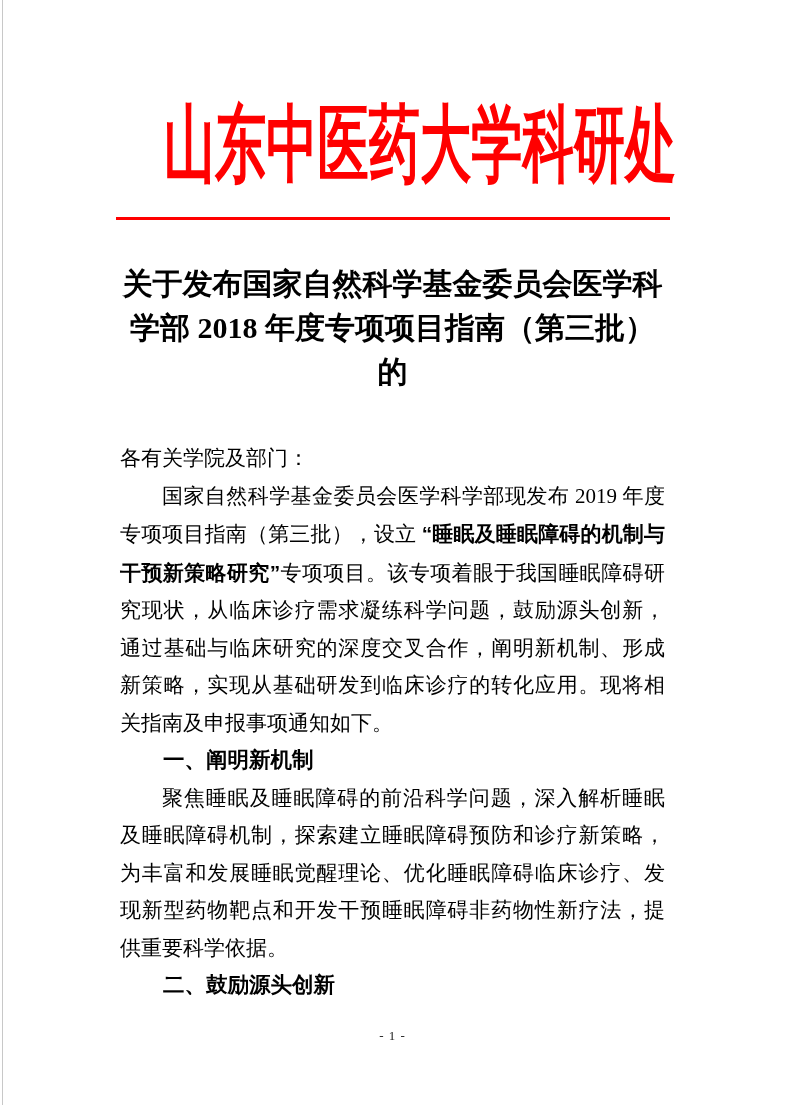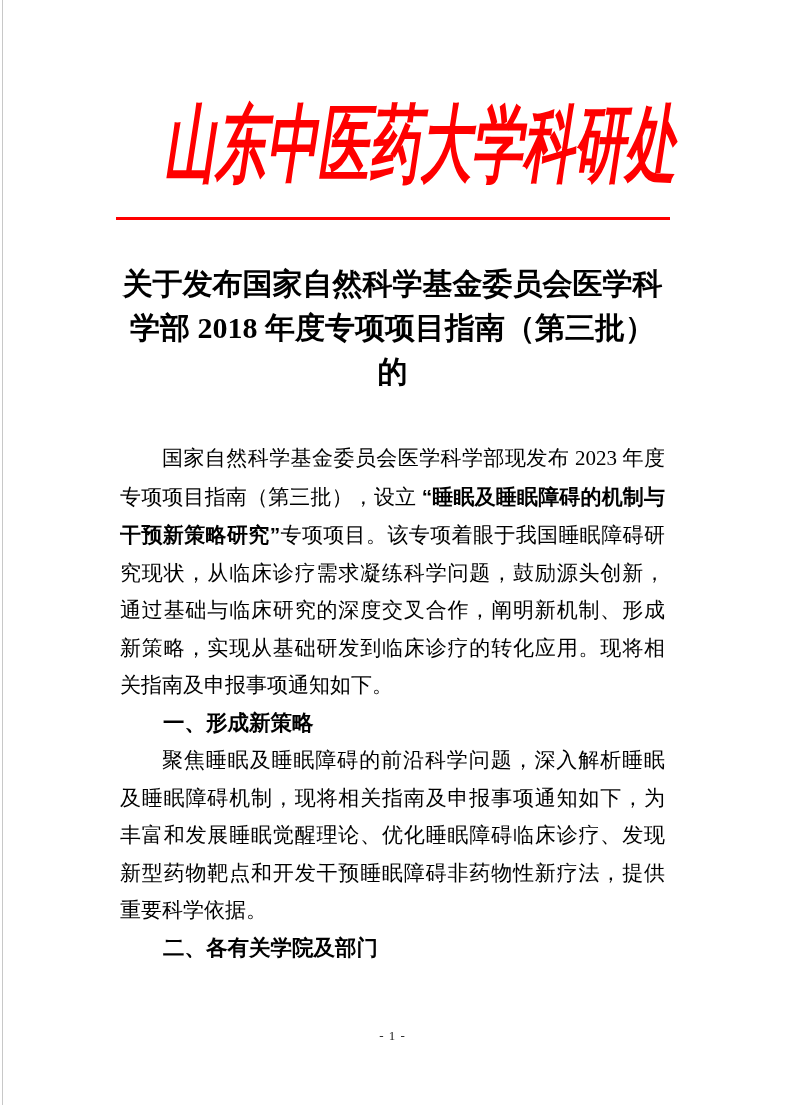--- a/index.html
+++ b/index.html
@@ -21,21 +21,20 @@
     left: 2px; top: 0;
     width: 1px; height: 100%;
     background: #c8c8c8;
   }
   
   .letterhead {
     position: absolute;
     top: 101px; left: 0;
     width: 100%;
     text-align: center;
-    font-style: italic;
   }
   .letterhead-inner {
     display: inline-block;
     font-size: 84px;
     line-height: 1.05;
     font-weight: bold;
     color: #ff0000;
     white-space: nowrap;
     transform: scaleX(0.61);
     transform-origin: 50% 50%;
@@ -97,24 +96,25 @@
   </div>
 
   <div class="divider"></div>
 
   <div class="doc-title">
     <span class="title-line">关于发布国家自然科学基金委员会医学科</span>
     <span class="title-line">学部 2018 年度专项项目指南（第三批）的</span>
   </div>
 
   <div class="body-text">
+    <p>各有关学院及部门：</p>
 
-    <p class="indent"><span>国家自然科学基金委员会医学科学部现发布 2023 年度专项项目指南（第三批），设立 </span><strong class="project-name">“睡眠及睡眠障碍的机制与干预新策略研究”</strong><span>专项项目。该专项着眼于我国睡眠障碍研究现状，从临床诊疗需求凝练科学问题，鼓励源头创新，通过基础与临床研究的深度交叉合作，阐明新机制、形成新策略，实现从基础研发到临床诊疗的转化应用。现将相关指南及申报事项通知如下。</span></p>
+    <p class="indent"><span>国家自然科学基金委员会医学科学部现发布 2019 年度专项项目指南（第三批），设立 </span><strong class="project-name">“睡眠及睡眠障碍的机制与干预新策略研究”</strong><span>专项项目。该专项着眼于我国睡眠障碍研究现状，从临床诊疗需求凝练科学问题，鼓励源头创新，通过基础与临床研究的深度交叉合作，阐明新机制、形成新策略，实现从基础研发到临床诊疗的转化应用。现将相关指南及申报事项通知如下。</span></p>
 
-    <p class="heading">一、形成新策略</p>
+    <p class="heading">一、阐明新机制</p>
 
-    <p class="indent">聚焦睡眠及睡眠障碍的前沿科学问题，深入解析睡眠及睡眠障碍机制，现将相关指南及申报事项通知如下，为丰富和发展睡眠觉醒理论、优化睡眠障碍临床诊疗、发现新型药物靶点和开发干预睡眠障碍非药物性新疗法，提供重要科学依据。</p>
+    <p class="indent">聚焦睡眠及睡眠障碍的前沿科学问题，深入解析睡眠及睡眠障碍机制，探索建立睡眠障碍预防和诊疗新策略，为丰富和发展睡眠觉醒理论、优化睡眠障碍临床诊疗、发现新型药物靶点和开发干预睡眠障碍非药物性新疗法，提供重要科学依据。</p>
 
-    <p class="heading">二、各有关学院及部门</p>
+    <p class="heading">二、鼓励源头创新</p>
   </div>
 
   <div class="footer">- 1 -</div>
 </div>
 
 </body></html>

